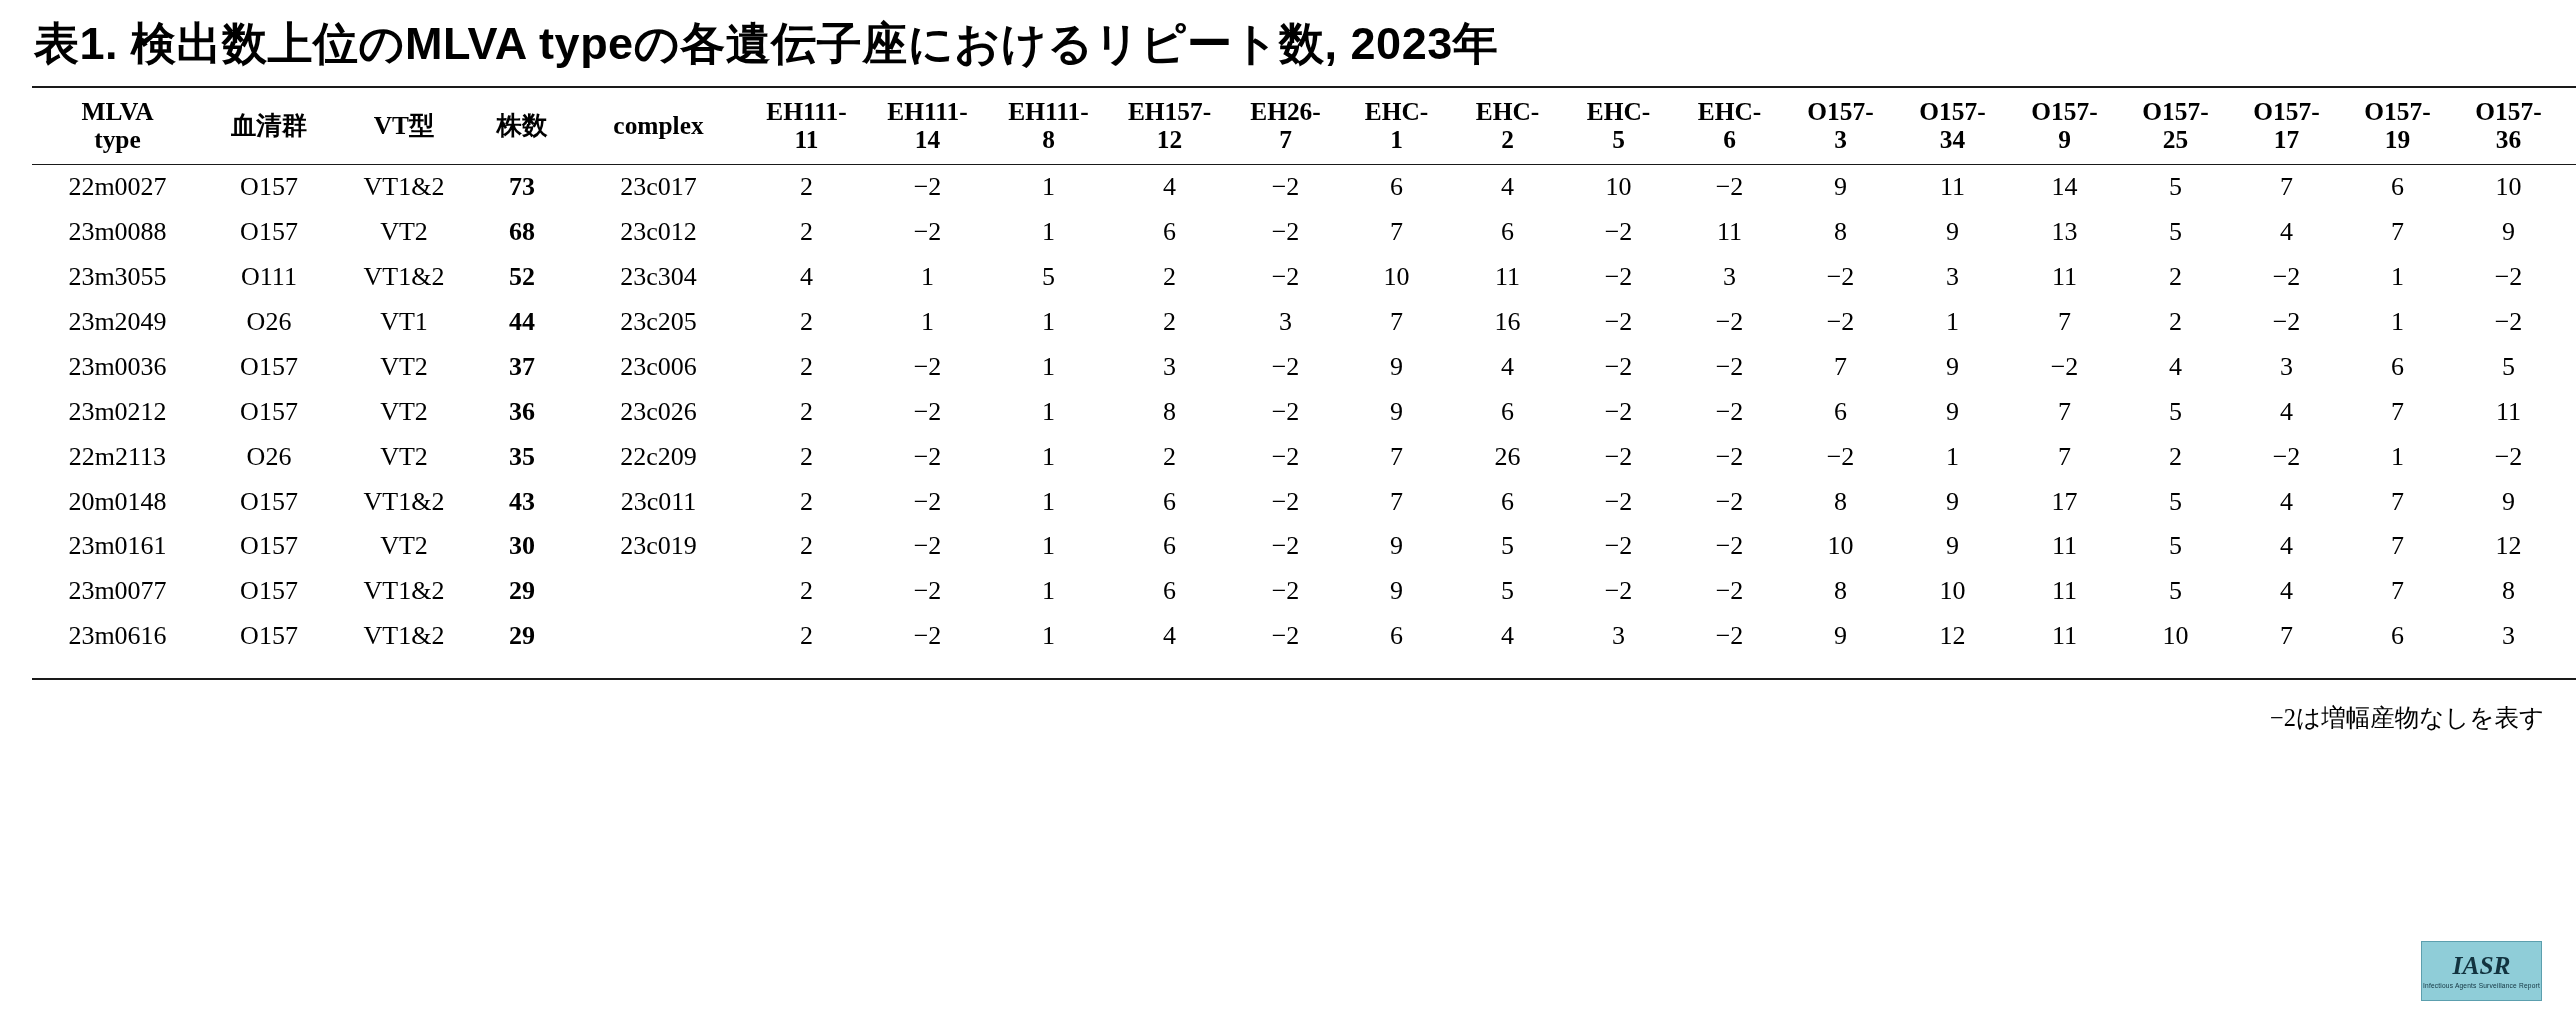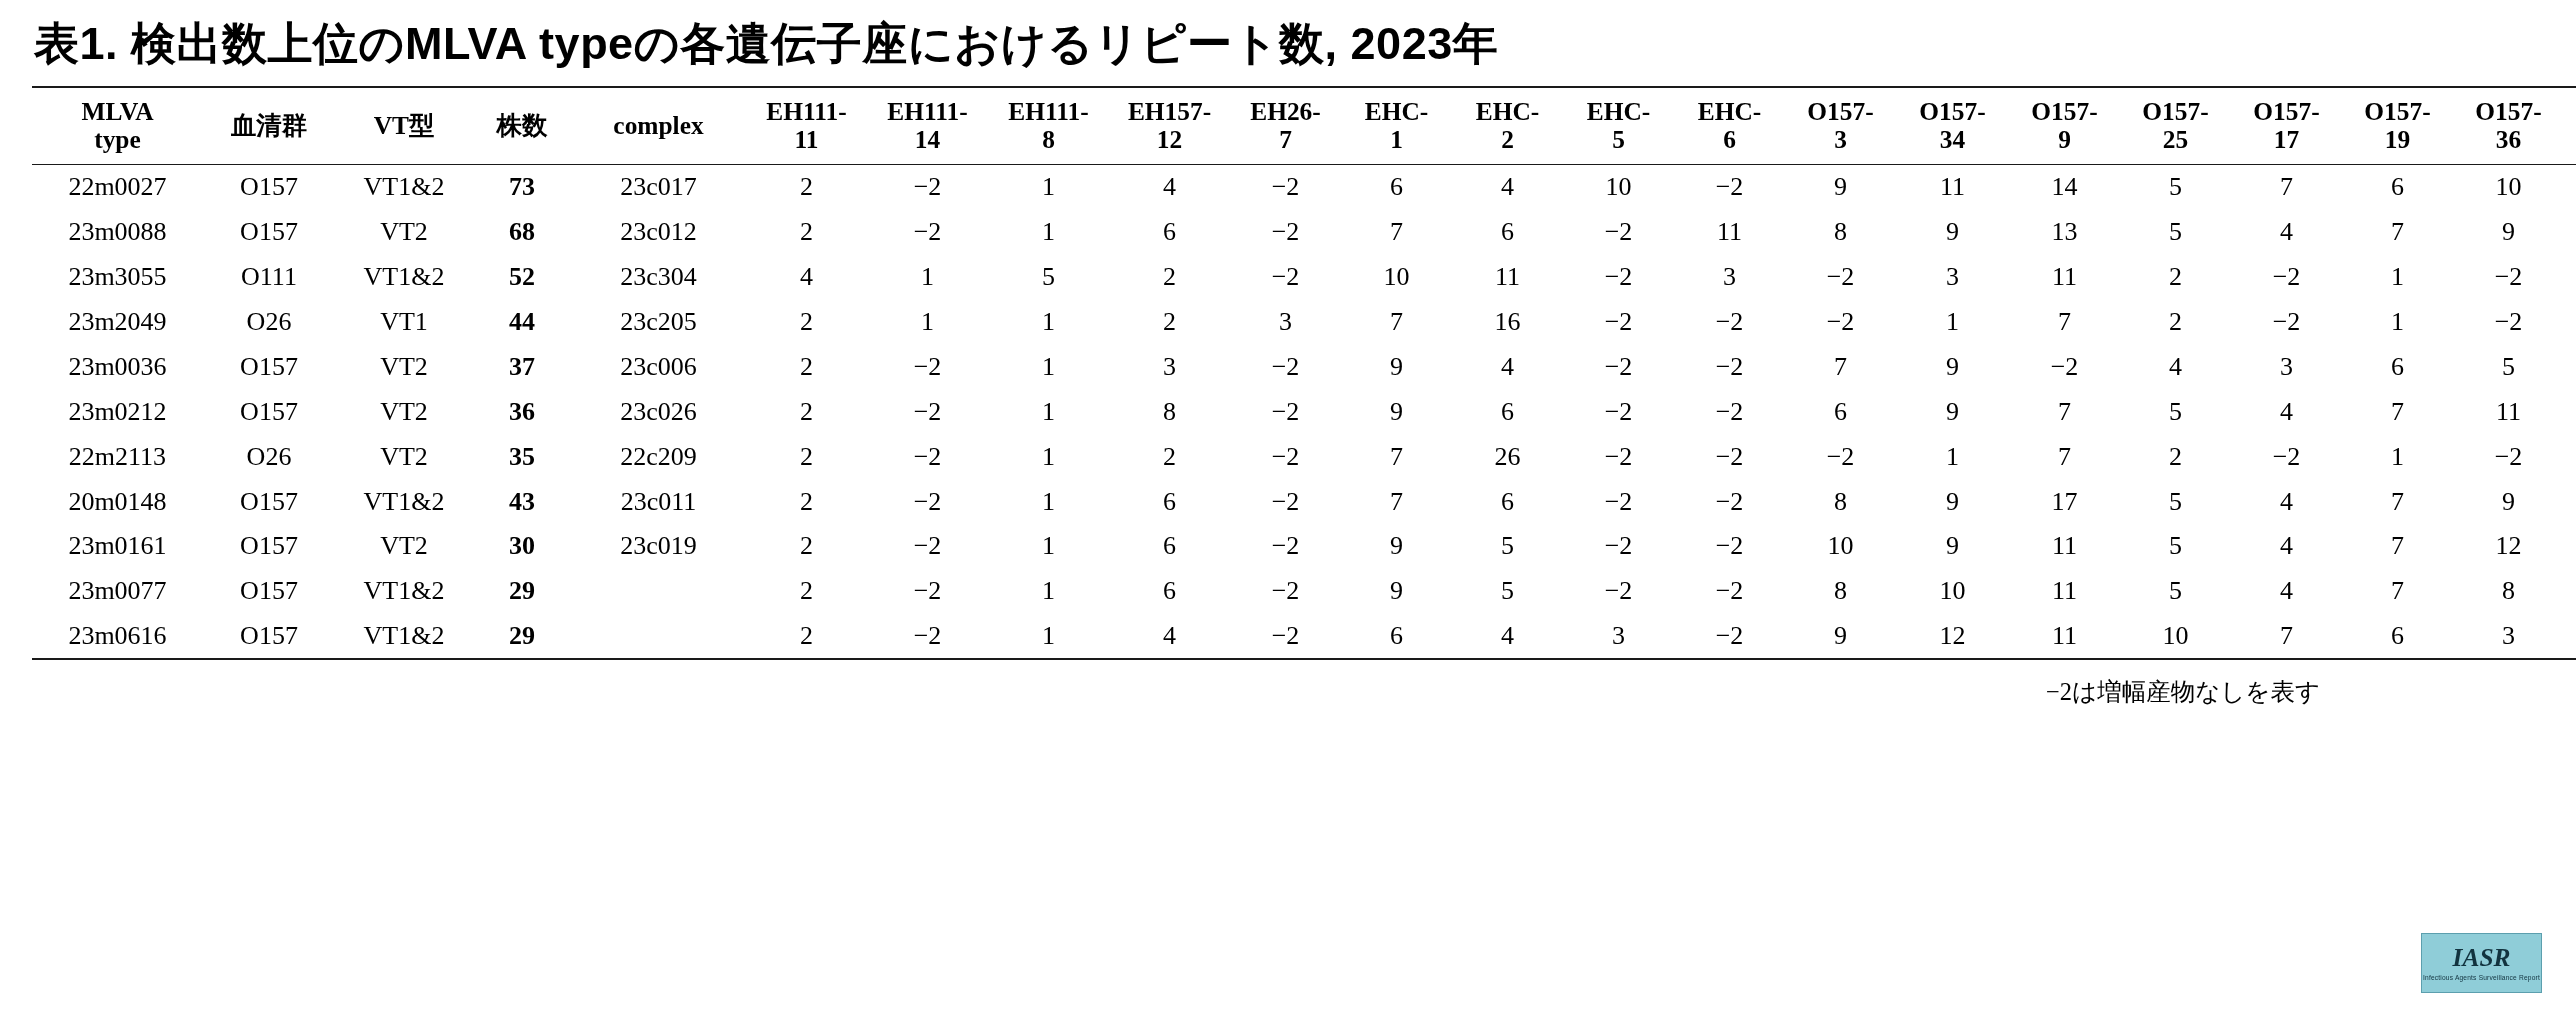--- a/index.html
+++ b/index.html
@@ -50,41 +50,41 @@
   table.data tbody td {
     font-size: 26px;
     padding: 7.5px 1.9px;
     text-align: center;
     vertical-align: middle;
     line-height: 1.15;
     white-space: nowrap;
   }
   table.data tbody tr:last-child td {
     border-bottom: 2.8px solid #1a1a1a;
-    padding-bottom: 7px;
+    padding-bottom: 27px;
   }
   td.col-type, th.col-type { text-align: left; padding-left: 7.5px; }
   td.col-sero, th.col-sero { text-align: left; padding-left: 5.7px; }
   td.col-vt,  th.col-vt  { text-align: center; }
   td.col-n,   th.col-n   { text-align: center; font-weight: bold; }
   td.col-cx,  th.col-cx  { text-align: center; }
 
   .notes {
-    margin-top: 15px;
-    text-align: center;
+    margin-top: 21px;
+    text-align: right;
     font-size: 24.5px;
     line-height: 1.42;
     padding-left: 1790px;
   }
   .notes div { white-space: nowrap; }
 
   .logo {
     position: absolute;
     right: 34px;
-    bottom: 24px;
+    bottom: 16px;
     width: 119px;
     height: 58px;
     background: #8fcdd8;
     border: 0.9px solid #5c9fae;
     display: flex;
     flex-direction: column;
     align-items: center;
     justify-content: center;
   }
   .logo .logo-main {

